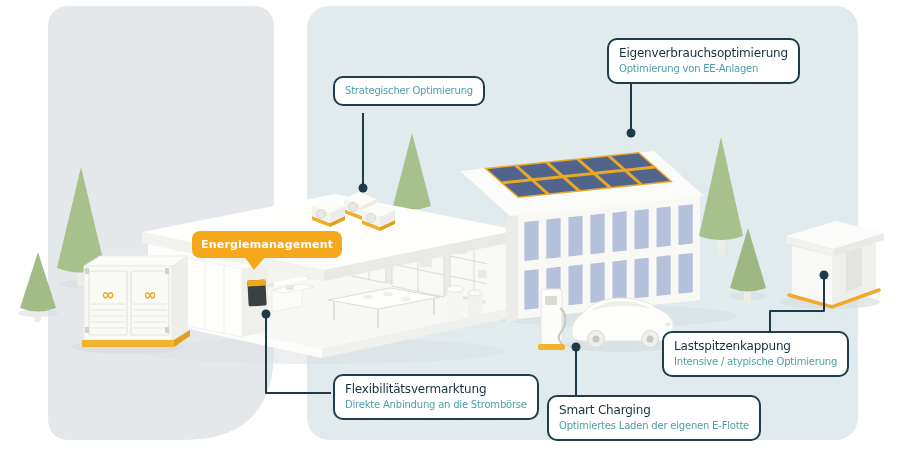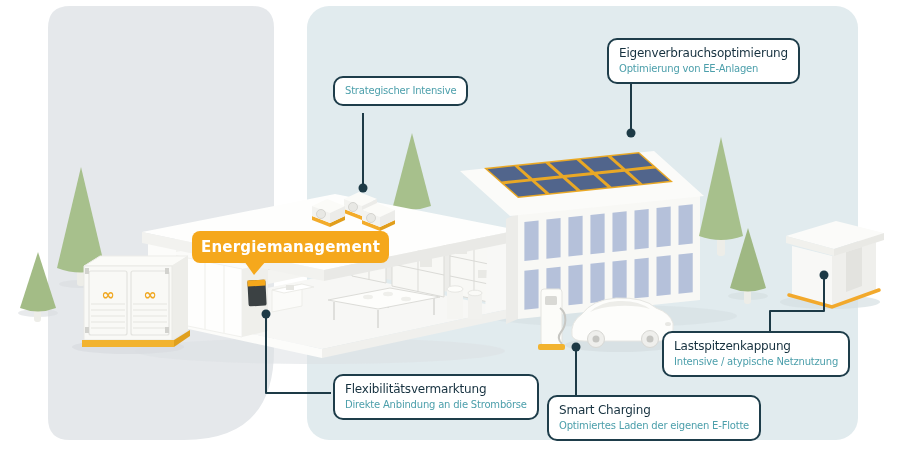--- a/index.html
+++ b/index.html
@@ -4,21 +4,21 @@
 <style>
   html,body{margin:0;padding:0;background:#ffffff;}
   .stage{position:relative;width:900px;height:450px;overflow:hidden;
          font-family:"DejaVu Sans","Liberation Sans",sans-serif;}
   .stage svg{position:absolute;left:0;top:0;}
   .callout{position:absolute;background:#ffffff;border:2px solid #1E3D4A;border-radius:10px;
            padding:6px 10px 7px;white-space:nowrap;line-height:1.32;z-index:5;}
   .callout-title{font-size:12px;font-weight:normal;color:#16313F;letter-spacing:-0.2px;}
   .callout-sub{font-size:10px;color:#4C9FAB;letter-spacing:-0.2px;}
   .bubble{position:absolute;background:#F5A81C;color:#ffffff;border-radius:8px;
-          padding:7px 9px;font-size:15px;font-weight:bold;letter-spacing:0.2px;
+          padding:7px 9px;font-size:11px;font-weight:bold;letter-spacing:0.2px;
           white-space:nowrap;z-index:5;}
   .bubble:after{content:"";position:absolute;left:52px;bottom:-12px;width:0;height:0;
           border-left:10px solid transparent;border-right:12px solid transparent;
           border-top:14px solid #F5A81C;}
 </style>
 </head>
 <body>
 
 <div class="stage">
 
@@ -240,34 +240,34 @@
   <g fill="#1D3A46">
     <circle cx="363" cy="188" r="4.5"></circle>
     <circle cx="631" cy="133" r="4.5"></circle>
     <circle cx="266" cy="314" r="4.5"></circle>
     <circle cx="576" cy="347" r="4.5"></circle>
     <circle cx="824" cy="275" r="4.5"></circle>
   </g>
 </svg>
 
 <div class="callout" style="left:333px;top:76px">
-  <div class="callout-sub">Strategischer Intensive</div>
+  <div class="callout-sub">Strategischer Optimierung</div>
 </div>
 <div class="callout" style="left:607px;top:38px">
   <div class="callout-title">Eigenverbrauchsoptimierung</div>
   <div class="callout-sub">Optimierung von EE-Anlagen</div>
 </div>
 <div class="callout" style="left:547px;top:395px">
   <div class="callout-title">Smart Charging</div>
   <div class="callout-sub">Optimiertes Laden der eigenen E-Flotte</div>
 </div>
 <div class="callout" style="left:333px;top:374px">
   <div class="callout-title">Flexibilitätsvermarktung</div>
   <div class="callout-sub">Direkte Anbindung an die Strombörse</div>
 </div>
 <div class="callout" style="left:662px;top:331px">
   <div class="callout-title">Lastspitzenkappung</div>
-  <div class="callout-sub">Intensive / atypische Netznutzung</div>
+  <div class="callout-sub">Intensive / atypische Optimierung</div>
 </div>
 
 <div class="bubble" style="left:192px;top:231px">Energiemanagement</div>
 
 </div>
 
 </body></html>

